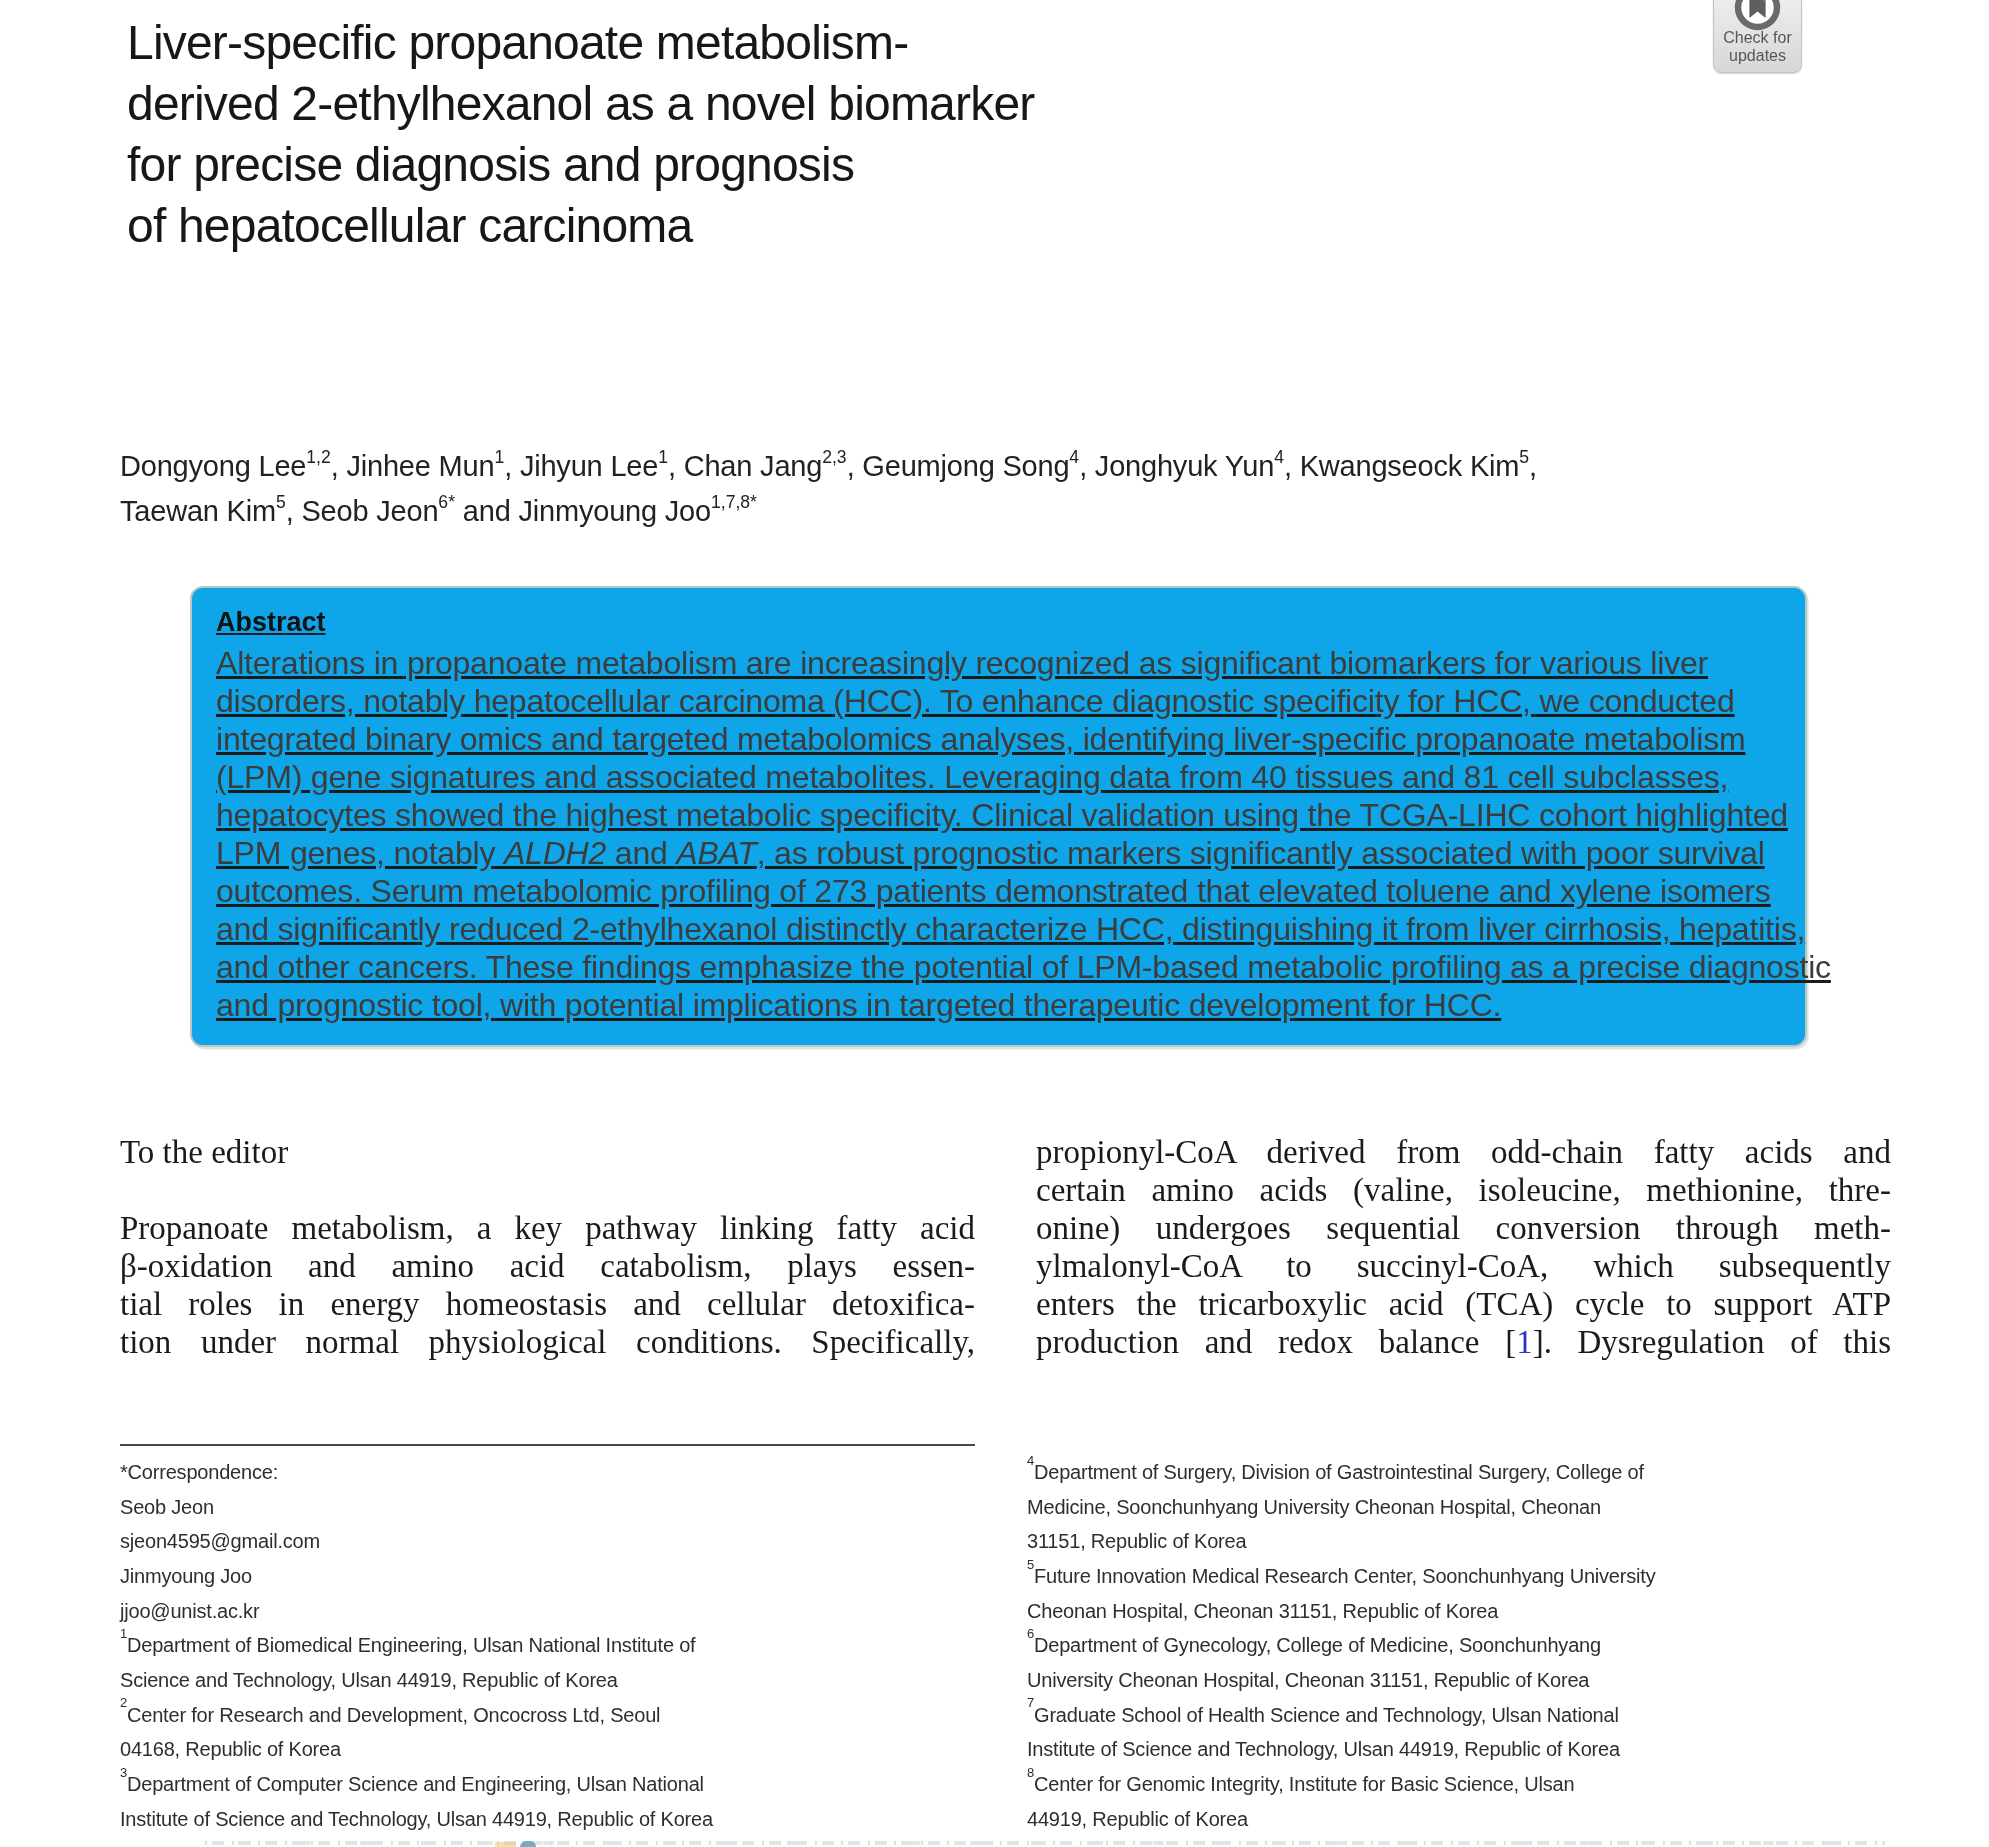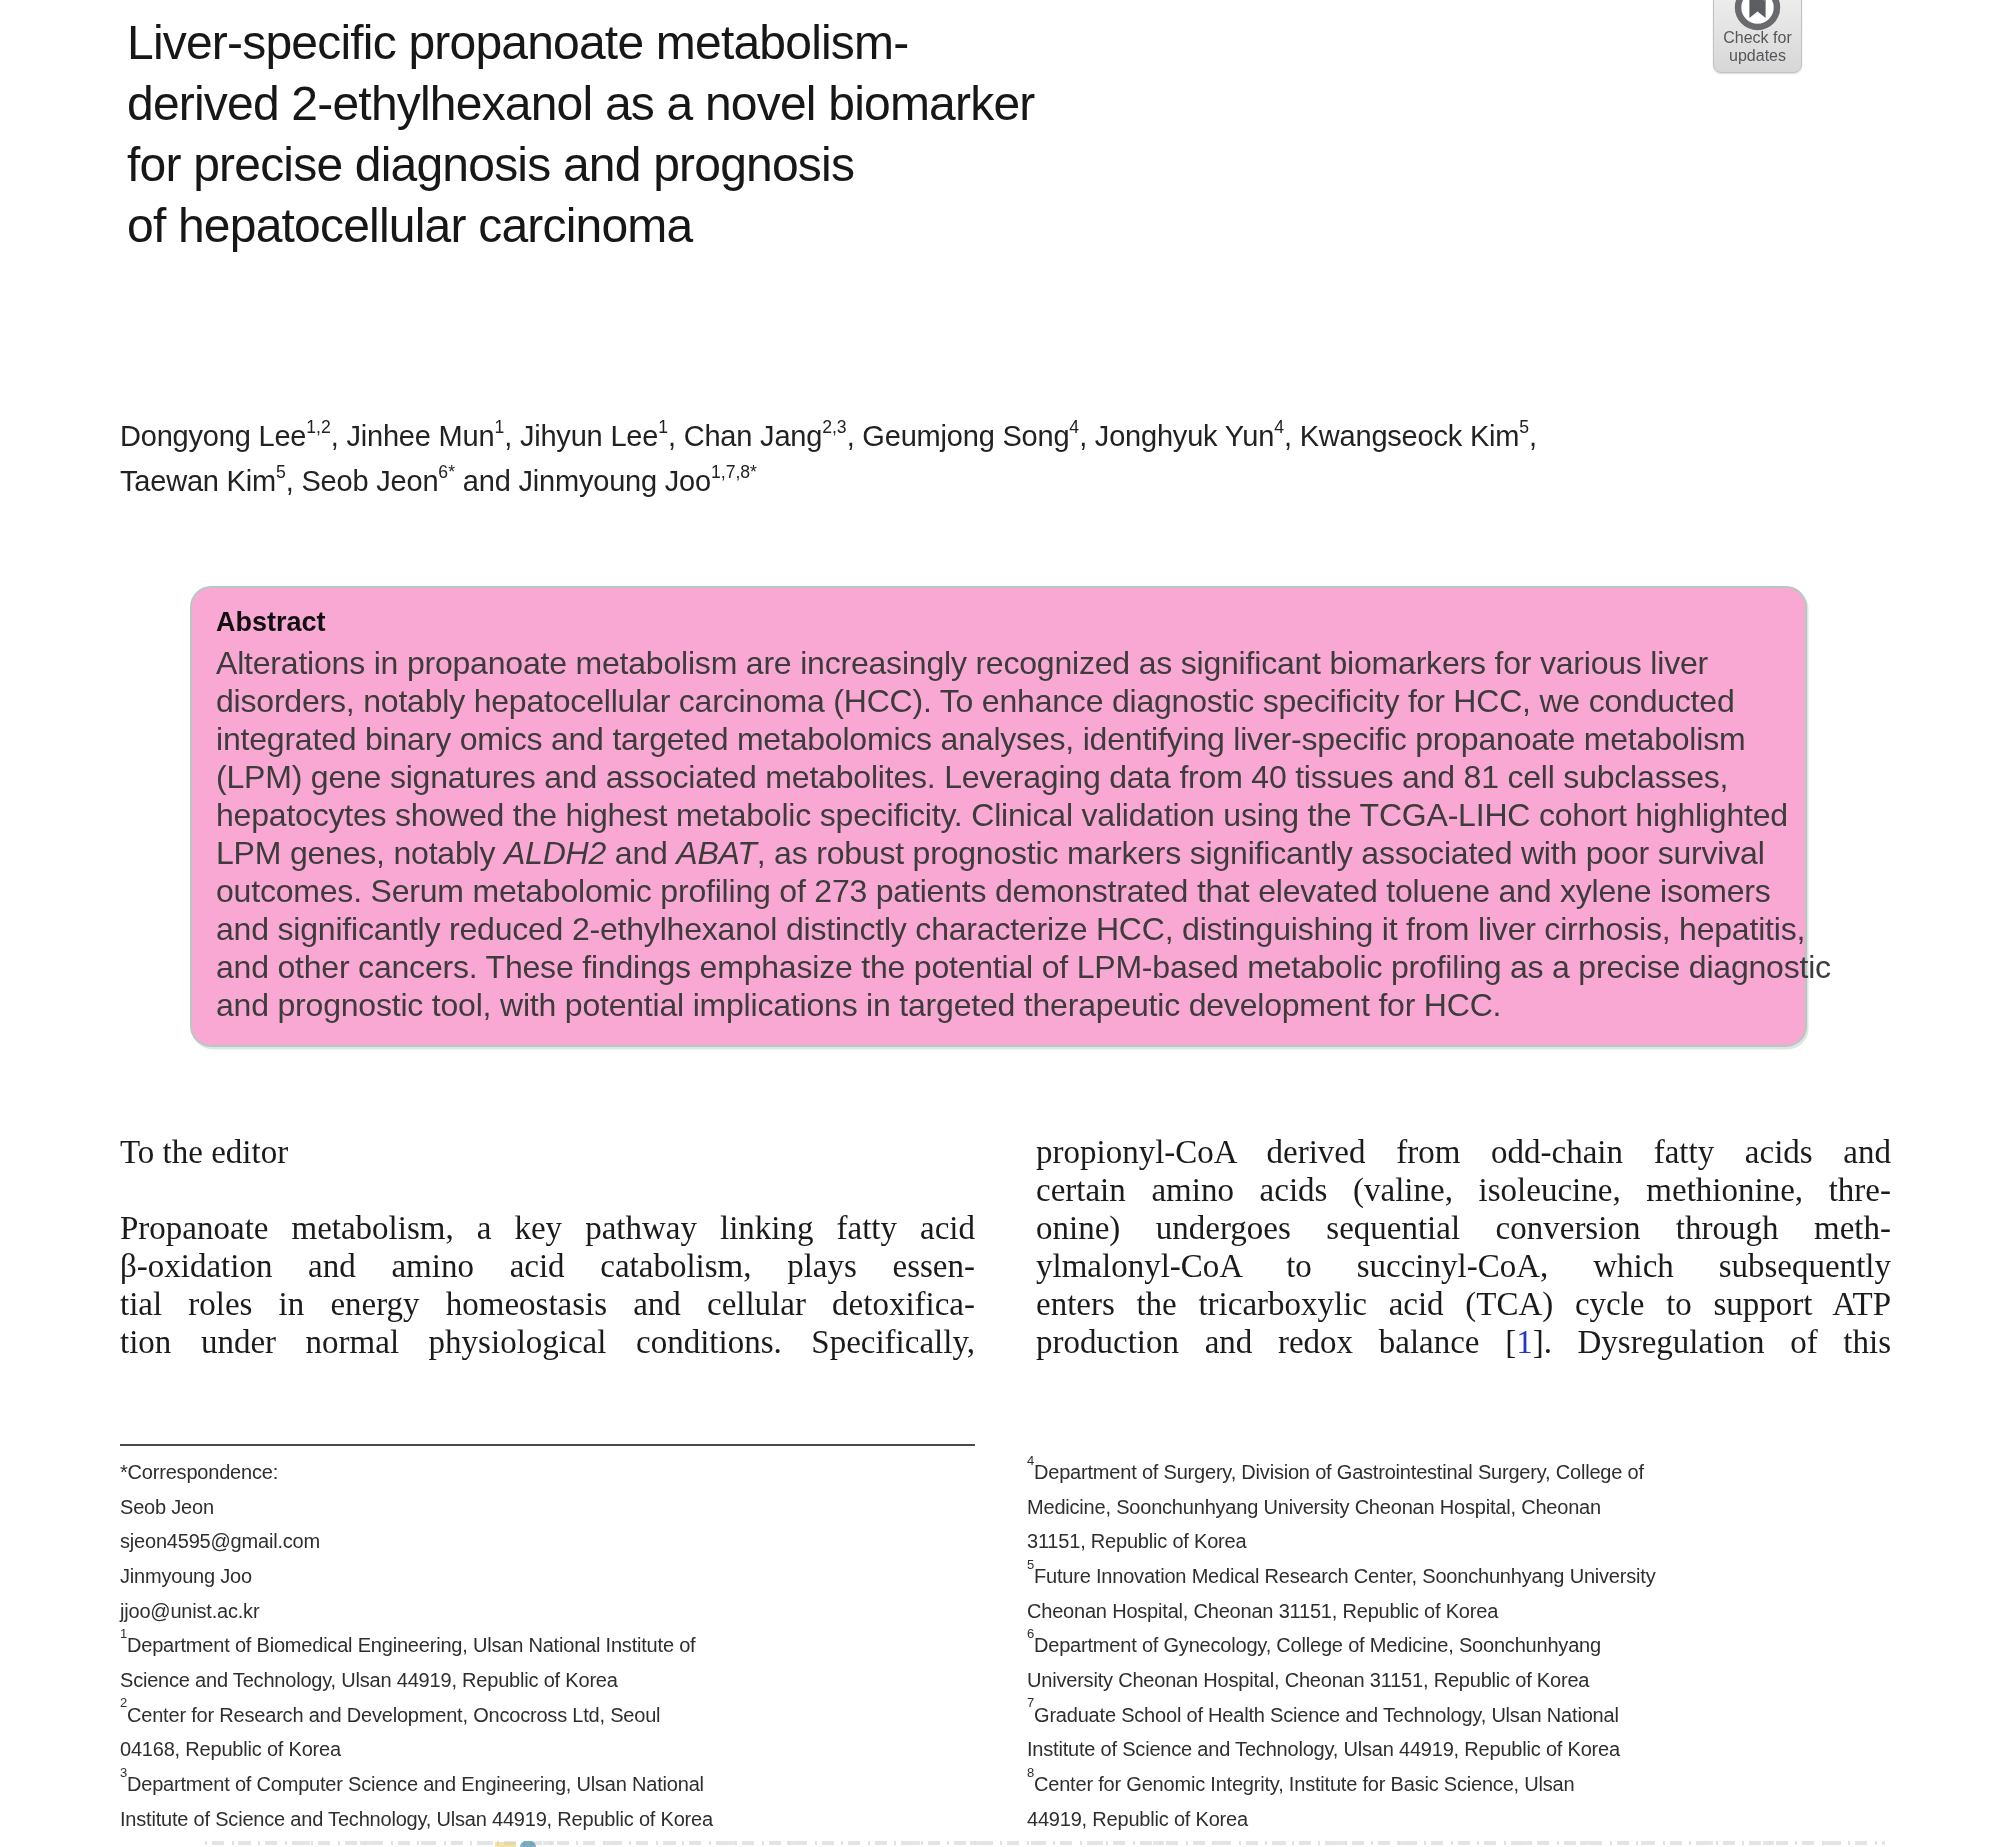--- a/index.html
+++ b/index.html
@@ -32,32 +32,33 @@
   
   .title{
     position:absolute; left:120px; top:4.8px; width:1684px;
     font-size:48px; line-height:61px; font-weight:400;
     letter-spacing:-0.8px; color:#171717; margin:7px;
   }
   .title .tline{display:block;}
 
   
   .authors{
-    position:absolute; left:120px; top:410px; width:1789px;
+    position:absolute; left:120px; top:440px; width:1789px;
     font-size:29px; line-height:38px; color:#222; letter-spacing:-0.2px;
   }
   .authors sup{font-size:17.6px; position:relative; top:-1.6px; letter-spacing:0;}
 
   
   .abstract-box{
     position:absolute; left:190px; top:586px; width:1617px; height:461px;
-    border:2.4px solid #b7c8c1; border-radius:21px;
+    border:2.4px solid #b7c8c1; border-radius:13px;
     box-shadow:1.6px 2.4px 0 #dde7e2;
     box-sizing:border-box;
-    background:#f9a8d4;
+    background:#0ea5e9;
+    text-decoration:underline;
   }
   .abstract-heading{
     margin:17.6px 0 6.4px 24px; font-size:27px; line-height:32px;
     font-weight:bold; color:#111;
   }
   .aline{
     margin:0 19px 0 24px; font-size:32px; line-height:38px;
     color:#3c3c3c; letter-spacing:-0.2px; white-space:nowrap;
   }
   .aline i{font-style:italic;}

